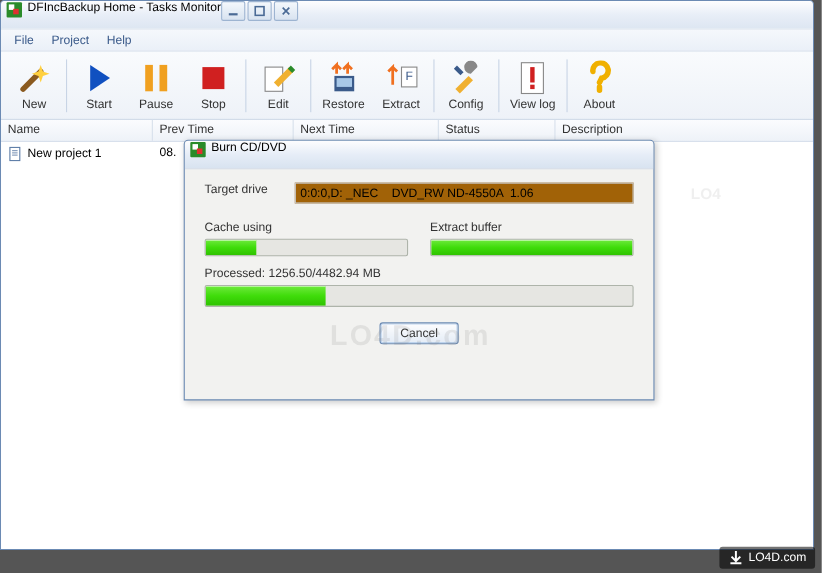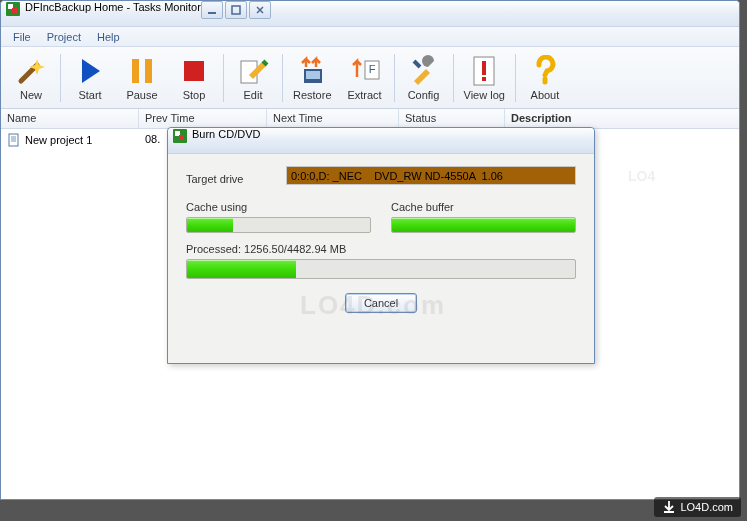--- a/index.html
+++ b/index.html
@@ -46,38 +46,38 @@
   height: 20px; background: linear-gradient(to bottom, #fbfcfe, #eef2f8);
   border-bottom: 1px solid #d0dae8; display: flex;
 }
 .col-h {
   padding: 3px 6px; border-right: 1px solid #d8e0ec; color: #333; cursor: pointer;
 }
 .col-h:nth-child(1){ width: 138px; }
 .col-h:nth-child(2){ width: 128px; }
 .col-h:nth-child(3){ width: 132px; }
 .col-h:nth-child(4){ width: 106px; }
-.col-h:nth-child(5){ width: 180px; border-right: none; font-weight: bold; }
+.col-h:nth-child(5){ width: 180px; border-right: none; }
 
 .list-body { background: #fff; height: 370px; }
 .row { display: flex; padding: 2px 0; }
 .cell { padding: 2px 6px; overflow: hidden; white-space: nowrap; }
 .cell:nth-child(1){ width: 138px; display: flex; align-items: center; gap: 4px; }
 .cell:nth-child(2){ width: 128px; }
 .doc-icon { width: 14px; height: 14px; }
 
 
 .dialog {
   position: absolute; left: 167px; top: 127px; width: 428px; height: 237px;
   background: #f2f2f0; border: 1px solid #6b8ab3; border-radius: 4px 4px 0 0;
   box-shadow: 2px 2px 6px rgba(0,0,0,0.2);
 }
 .dialog .titlebar { background: linear-gradient(to bottom, #fdfdfe, #e6edf7 50%, #d8e3f0); }
 .dlg-body { padding: 12px 18px; }
-.field-row { display: flex; align-items: flex-end; gap: 28px; margin-bottom: 16px; }
+.field-row { display: flex; align-items: flex-start; gap: 10px; margin-bottom: 16px; }
 .field-label { color: #333; width: 72px; }
 .field-input { flex: 1; border: 1px solid #c8c8c8; background: #a16207; padding: 2px 4px; height: 19px; }
 .bar-section { display: flex; gap: 20px; margin-bottom: 8px; }
 .bar-block { flex: 1; }
 .bar-label { color: #333; margin-bottom: 4px; display: block; }
 .progress {
   height: 16px; border: 1px solid #aeb4aa; background: #e6e6e2; border-radius: 2px;
   position: relative; overflow: hidden;
 }
 .progress-fill {
@@ -289,21 +289,21 @@
       <input class="field-input" readonly="" value="0:0:0,D: _NEC    DVD_RW ND-4550A  1.06" style="">
     </div>
     <div class="bar-section">
       <div class="bar-block">
         <span class="bar-label">Cache using</span>
         <div class="progress">
           <div class="progress-fill" style="width:25%"></div>
         </div>
       </div>
       <div class="bar-block">
-        <span class="bar-label">Cache buffer</span>
+        <span class="bar-label">Extract buffer</span>
         <div class="progress">
           <div class="progress-fill" style="width:100%"></div>
         </div>
       </div>
     </div>
     <div class="processed-label">Processed: 1256.50/4482.94 MB</div>
     <div class="progress progress-big">
       <div class="progress-fill" style="width:28%"></div>
     </div>
     <div class="btn-row">

